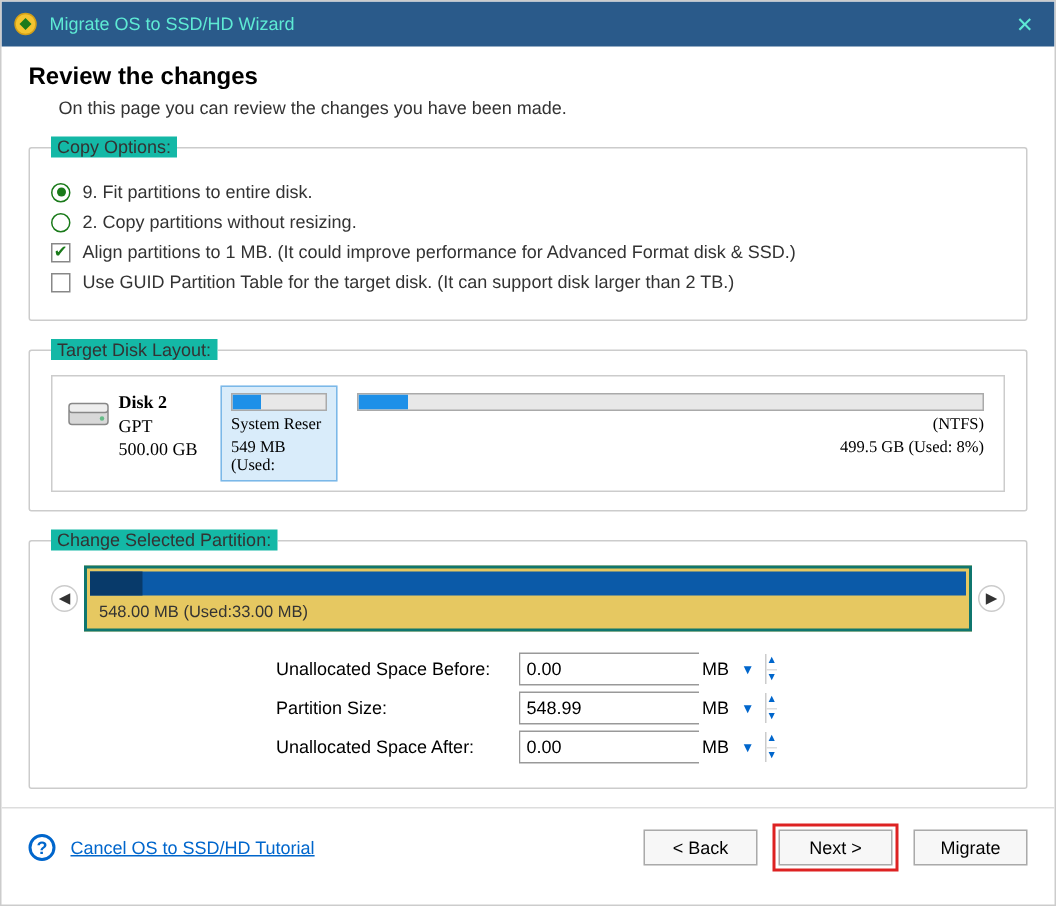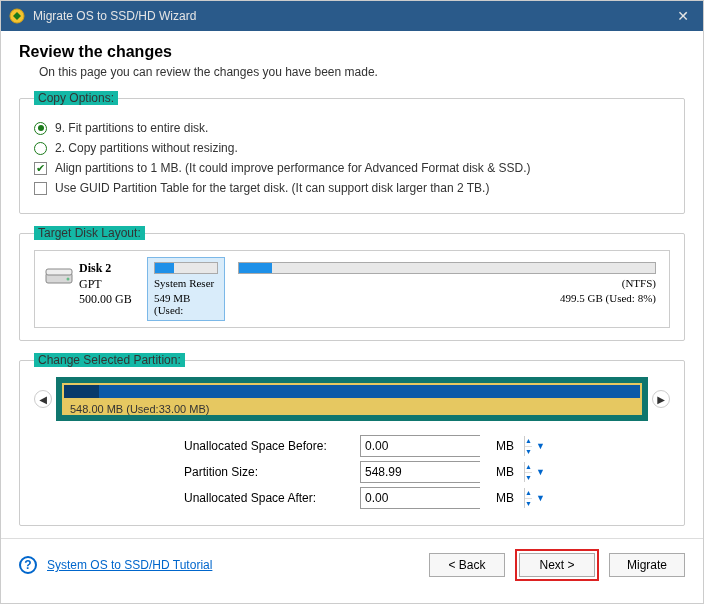--- a/index.html
+++ b/index.html
@@ -8,21 +8,21 @@
     font-family: "Segoe UI", Tahoma, sans-serif;
     font-size: 12px;
     background: #fff;
     width: 704px;
     height: 604px;
     overflow: hidden;
     border: 1px solid #ccc;
   }
   .titlebar {
     background: #2a5a8a;
-    color: #e5e5e5;
+    color: #5eead4;
     height: 30px;
     display: flex;
     align-items: center;
     padding: 0 8px;
   }
   .titlebar .app-icon {
     width: 16px; height: 16px;
     margin-right: 8px;
     display: inline-flex;
     align-items: center; justify-content: center;
@@ -125,21 +125,21 @@
     border: 1px solid #ccc;
     border-radius: 50%;
     background: #fff;
     display: flex; align-items: center; justify-content: center;
     cursor: pointer;
     font-size: 10px;
     color: #333;
   }
   .partition-bar-wrap {
     flex: 1;
-    border: 6px solid #0f766e;
+    border: 2px solid #0f766e;
     background: #e6c861;
     height: 44px;
     display: flex;
     flex-direction: column;
     justify-content: flex-start;
   }
   .partition-bar-top {
     height: 16px;
     background: #0b5aa8;
     position: relative;
@@ -155,21 +155,21 @@
     padding: 5px 8px 0 8px;
     font-size: 11px;
     color: #333;
   }
   .form-table {
     margin: 14px 0 4px 150px;
   }
   .form-row {
     display: flex;
     align-items: center;
-    gap: 16px;
+    gap: 2px;
     margin: 4px 0;
   }
   .form-label { width: 160px; text-align: left; }
   .spinner {
     width: 120px;
     border: 1px solid #999;
     height: 22px;
     display: flex;
   }
   .spinner input {
@@ -344,20 +344,20 @@
         </div>
         <span class="unit">MB</span>
         <span class="unit-drop">▼</span>
       </div>
     </div>
   </fieldset>
 </div>
 
 <div class="footer">
   <span class="help-icon">?</span>
-  <span class="tutorial-link">System OS to SSD/HD Tutorial</span>
+  <span class="tutorial-link">Cancel OS to SSD/HD Tutorial</span>
   <span class="footer-spacer"></span>
   <button class="btn">&lt; Back</button>
   <span class="next-wrap">
     <button class="btn">Next &gt;</button>
   </span>
   <button class="btn">Migrate</button>
 </div>
 
 </body></html>

